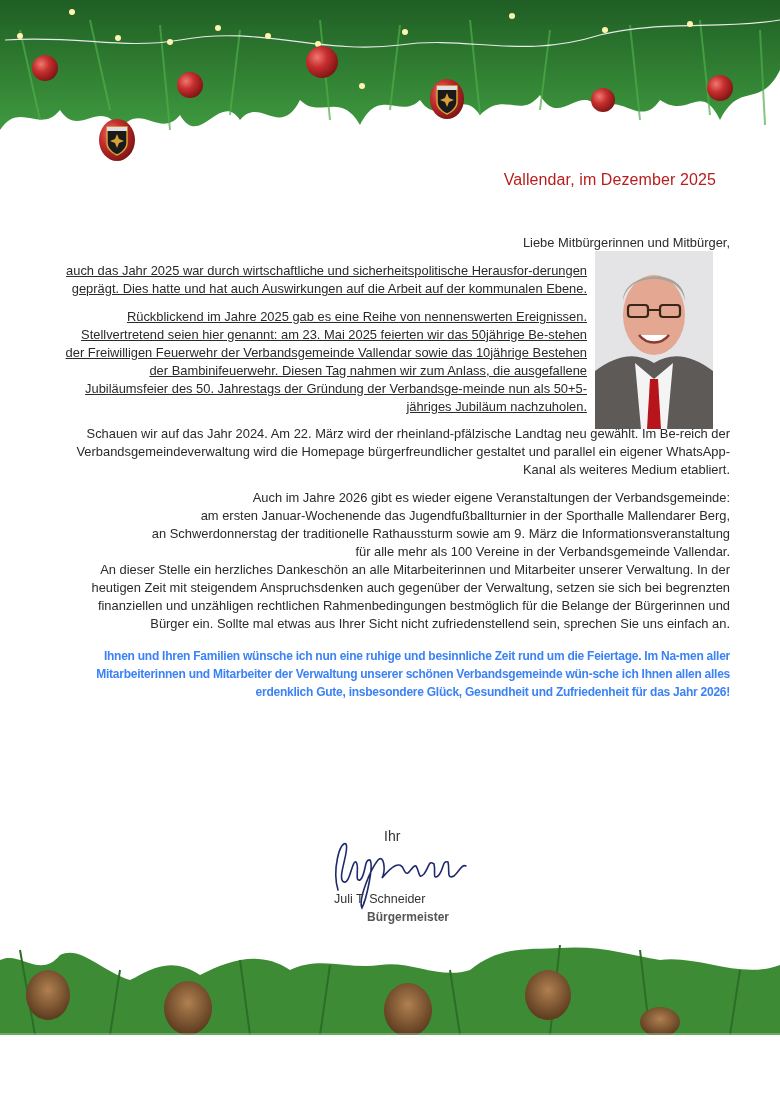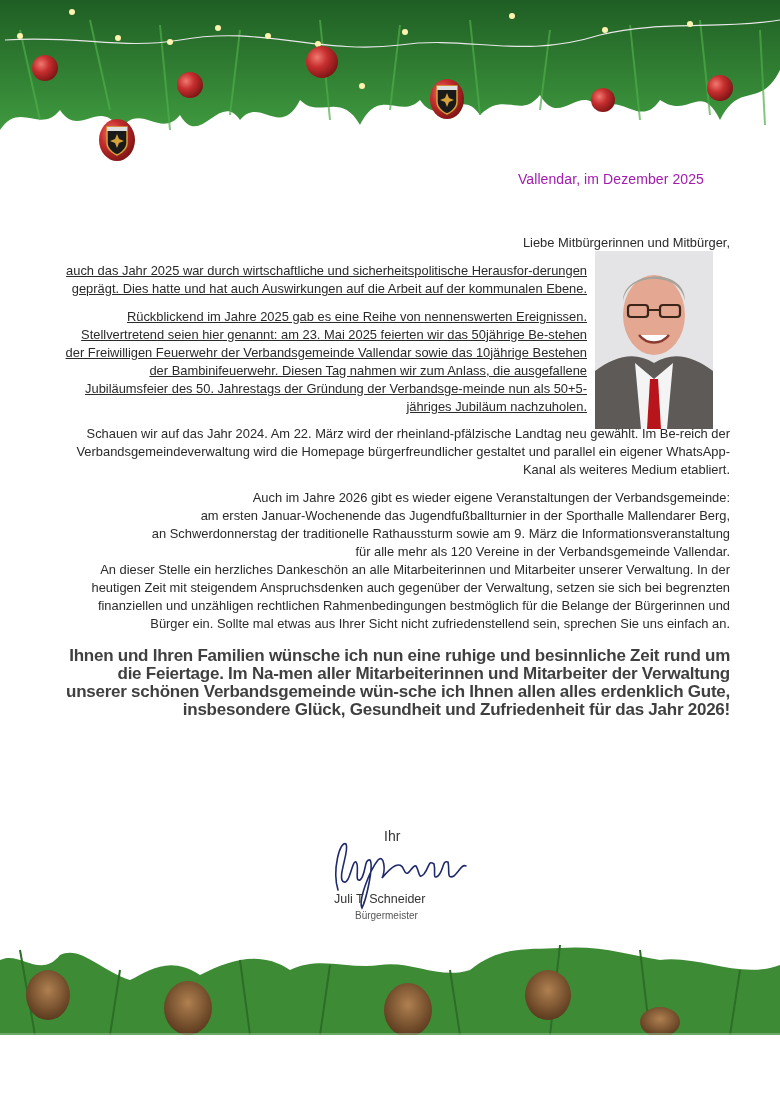--- a/index.html
+++ b/index.html
@@ -3,36 +3,36 @@
 <meta charset="utf-8">
 <style>
   html, body { margin:0; padding:0; background:#ffffff; }
   body { width:780px; height:1103px; position:relative; overflow:hidden;
          font-family:"Liberation Sans", sans-serif; color:#2b2b2b; }
 
   
   .garland-top { position:absolute; left:0; top:0; width:780px; height:170px; }
   .garland-bottom { position:absolute; left:0; top:940px; width:780px; height:95px; }
 
-  .place-date { position:absolute; right:76px; top:171px; font-size:14px; color:#a21caf; letter-spacing:0.1px; }
+  .place-date { position:absolute; right:64px; top:171px; font-size:16px; color:#b91c1c; letter-spacing:0.1px; }
 
   .letter { position:absolute; left:65px; top:234px; width:665px; font-size:12.9px; line-height:18px; color:#2a2a2a; }
   .letter p { margin:0 0 9.5px 0;text-align:right; }
   .p-narrow { width:522px;text-decoration:underline; }
   .greeting { margin-bottom:10px !important; }
 
   .portrait { position:absolute; left:595px; top:251px; width:118px; height:178px; overflow:hidden; background:#e6e6e6; }
 
-  .closing { color:#404040; font-weight:bold; font-size:17px; line-height:18px; letter-spacing:-0.25px; margin-top:14px !important; }
+  .closing { color:#3b82f6; font-weight:bold; font-size:12px; line-height:18px; letter-spacing:-0.25px; margin-top:14px !important; }
 
   .signature-block { position:absolute; left:300px; top:826px; width:200px; height:100px; }
   .sig-ihr { position:absolute; left:84px; top:2px; font-size:14px; color:#333; }
   .sig-scribble { position:absolute; left:26px; top:4px; width:150px; height:80px; }
   .sig-name { position:absolute; left:34px; top:66px; font-size:12.5px; color:#333; }
-  .sig-title { position:absolute; left:55px; top:84px; font-size:10px; color:#555; }
+  .sig-title { position:absolute; left:67px; top:84px; font-size:12px; color:#555;font-weight:bold; }
 </style>
 </head>
 <body>
 
 <svg class="garland-top" viewBox="0 0 780 170" preserveAspectRatio="none">
   <defs>
     <radialGradient id="bauble" cx="35%" cy="35%" r="70%">
       <stop offset="0%" stop-color="#f07a70"></stop>
       <stop offset="45%" stop-color="#c62e2e"></stop>
       <stop offset="100%" stop-color="#7d1414"></stop>
@@ -113,21 +113,21 @@
 
 <div class="letter">
   <p class="greeting">Liebe Mitbürgerinnen und Mitbürger,</p>
   <p class="p-narrow">auch das Jahr 2025 war durch wirtschaftliche und sicherheitspolitische Herausfor-derungen geprägt. Dies hatte und hat auch Auswirkungen auf die Arbeit auf der kommunalen Ebene.</p>
   <p class="p-narrow">Rückblickend im Jahre 2025 gab es eine Reihe von nennenswerten Ereignissen. Stellvertretend seien hier genannt: am 23. Mai 2025 feierten wir das 50jährige Be-stehen der Freiwilligen Feuerwehr der Verbandsgemeinde Vallendar sowie das 10jährige Bestehen der Bambinifeuerwehr. Diesen Tag nahmen wir zum Anlass, die ausgefallene Jubiläumsfeier des 50. Jahrestags der Gründung der Verbandsge-meinde nun als 50+5-jähriges Jubiläum nachzuholen.</p>
   <p>Schauen wir auf das Jahr 2024. Am 22. März wird der rheinland-pfälzische Landtag neu gewählt. Im Be-reich der Verbandsgemeindeverwaltung wird die Homepage bürgerfreundlicher gestaltet und parallel ein eigener WhatsApp-Kanal als weiteres Medium etabliert.</p>
   <p style="margin-bottom:0">
     <span>Auch im Jahre 2026 gibt es wieder eigene Veranstaltungen der Verbandsgemeinde:</span><br>
     <span>am ersten Januar-Wochenende das Jugendfußballturnier in der Sporthalle Mallendarer Berg,</span><br>
     <span>an Schwerdonnerstag der traditionelle Rathaussturm sowie am 9. März die Informationsveranstaltung</span><br>
-    <span>für alle mehr als 120 Vereine in der Verbandsgemeinde Vallendar.</span>
+    <span>für alle mehr als 100 Vereine in der Verbandsgemeinde Vallendar.</span>
   </p>
   <p>An dieser Stelle ein herzliches Dankeschön an alle Mitarbeiterinnen und Mitarbeiter unserer Verwaltung. In der heutigen Zeit mit steigendem Anspruchsdenken auch gegenüber der Verwaltung, setzen sie sich bei begrenzten finanziellen und unzähligen rechtlichen Rahmenbedingungen bestmöglich für die Belange der Bürgerinnen und Bürger ein. Sollte mal etwas aus Ihrer Sicht nicht zufriedenstellend sein, sprechen Sie uns einfach an.</p>
   <p class="closing">Ihnen und Ihren Familien wünsche ich nun eine ruhige und besinnliche Zeit rund um die Feiertage. Im Na-men aller Mitarbeiterinnen und Mitarbeiter der Verwaltung unserer schönen Verbandsgemeinde wün-sche ich Ihnen allen alles erdenklich Gute, insbesondere Glück, Gesundheit und Zufriedenheit für das Jahr 2026!</p>
 </div>
 
 <div class="signature-block">
   <svg class="sig-scribble" viewBox="0 0 150 80">
     <path d="M12 60 C6 40 14 10 20 14 C24 20 10 50 18 52 C24 54 26 30 30 32 C34 36 28 52 34 50 C40 46 38 28 44 30 C48 36 40 70 36 78 C32 70 44 40 52 30 C58 24 60 40 56 48 C66 36 74 30 78 40 C82 50 86 34 90 36 C94 42 92 50 98 44 C104 36 102 30 108 34 C110 42 106 50 112 46 C118 40 116 30 122 32 C124 40 120 50 128 46 C134 40 136 34 140 36" fill="none" stroke="#1f2a6b" stroke-width="1.6" stroke-linecap="round"></path>
   </svg>
   <div class="sig-ihr">Ihr</div>

